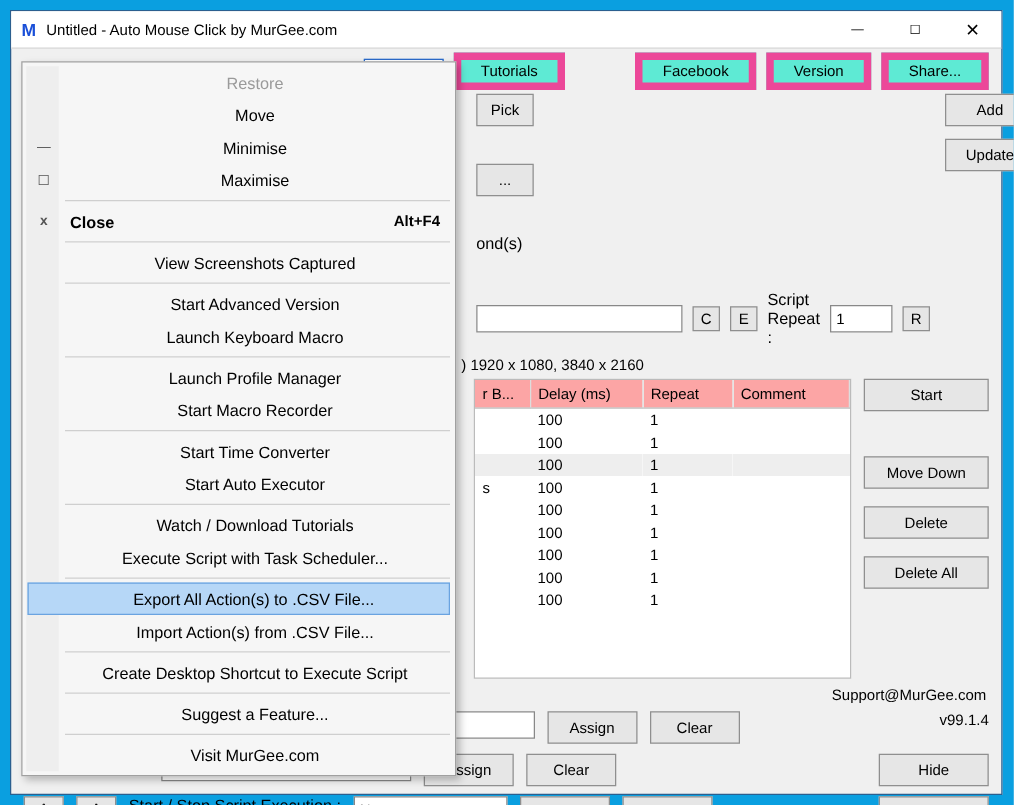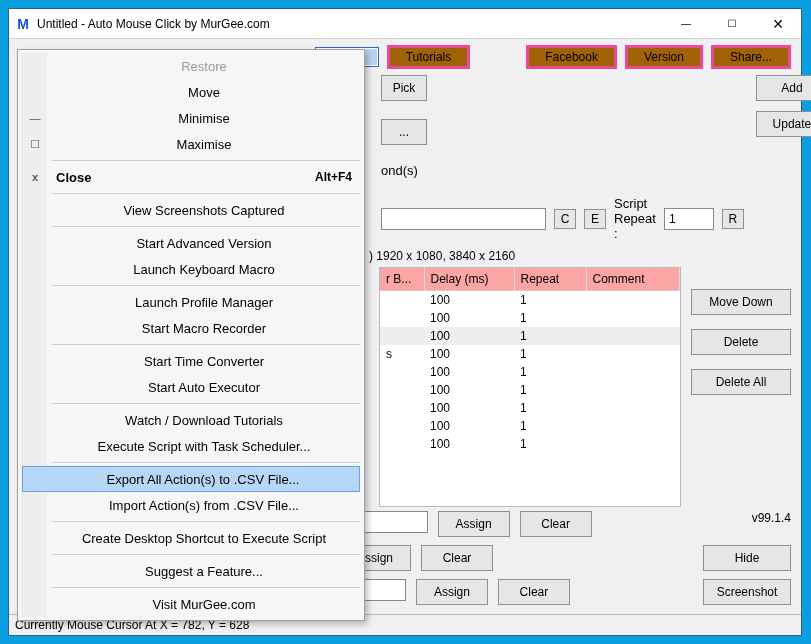--- a/index.html
+++ b/index.html
@@ -57,22 +57,22 @@
   }
   .toprow {
     display: flex;
     gap: 8px;
     align-items: center;
     justify-content: flex-end;
     margin-bottom: 6px;
     height: 24px;
   }
   .tablike {
-    border: 3px solid #ec4899;
-    background: #a16207;
+    border: 6px solid #ec4899;
+    background: #5eead4;
     padding: 2px 16px;
     font-size: 12px;
   }
   .tablike.active {
     background: #b6d5f2;
     border: 1px solid #2a6ac9;
     box-shadow: inset 0 0 0 1px #fff;
   }
   .btn {
     border: 1px solid #8f8f8f;
@@ -189,21 +189,21 @@
       <div class="tablike active">Menu</div>
       <div class="tablike">Tutorials</div>
       <div style="width:40px"></div>
       <div class="tablike">Facebook</div>
       <div class="tablike">Version</div>
       <div class="tablike">Share...</div>
     </div>
 
     <div class="upper-grid" style="margin-bottom:8px;">
       <div class="hidden-left-pad"></div>
-      <div class="col" style="flex:1; gap:18px;">
+      <div class="col" style="flex:1; gap:30px;">
         <div class="row">
           <div class="btn" style="min-width:46px">Pick</div>
         </div>
         <div class="row">
           <div class="btn" style="min-width:46px">...</div>
         </div>
         <div class="row">
           <span>ond(s)</span>
         </div>
         <div class="row">
@@ -294,27 +294,31 @@
               <tr>
                 <td></td>
                 <td>100</td>
                 <td>1</td>
                 <td></td>
               </tr>
             </tbody>
         </table>
       </div>
       <div class="right-col">
+        <div class="btn">Start</div>
         <div style="height:8px"></div>
         <div class="btn">Move Down</div>
         <div class="btn">Delete</div>
         <div class="btn">Delete All</div>
       </div>
     </div>
 
+    <div class="support-row">
+        <span>Support@MurGee.com</span>
+      </div>
 
     <div class="assign-row">
       <div style="width:100px"></div>
       <input class="input" style="">
       <div class="btn">Assign</div>
       <div class="btn">Clear</div>
       <div style="width:140px"></div>
       <span class="version-row" style="margin:0">v99.1.4</span>
     </div>
     <div class="assign-row">

